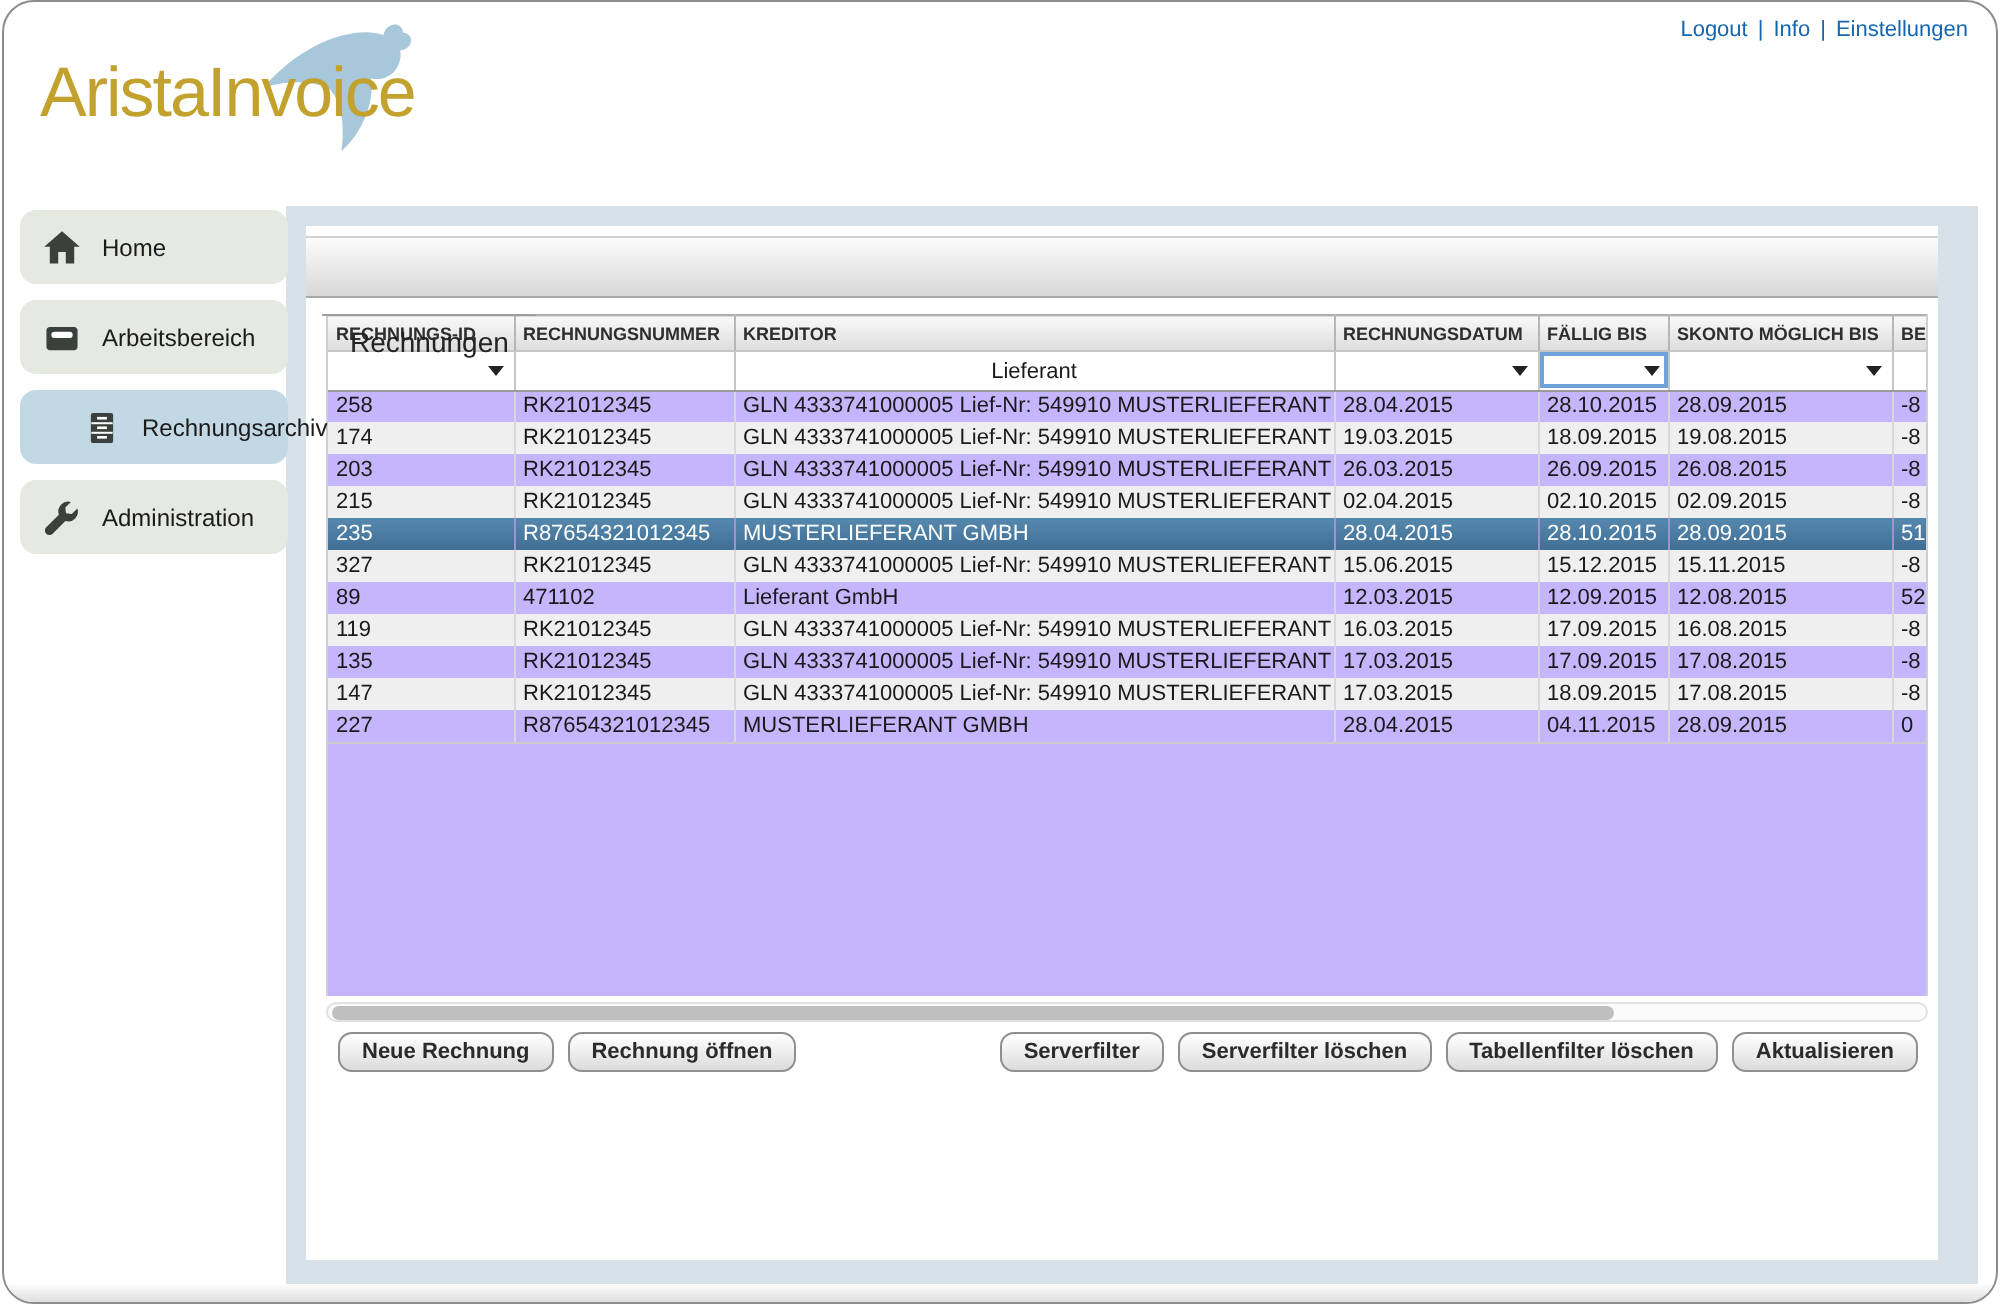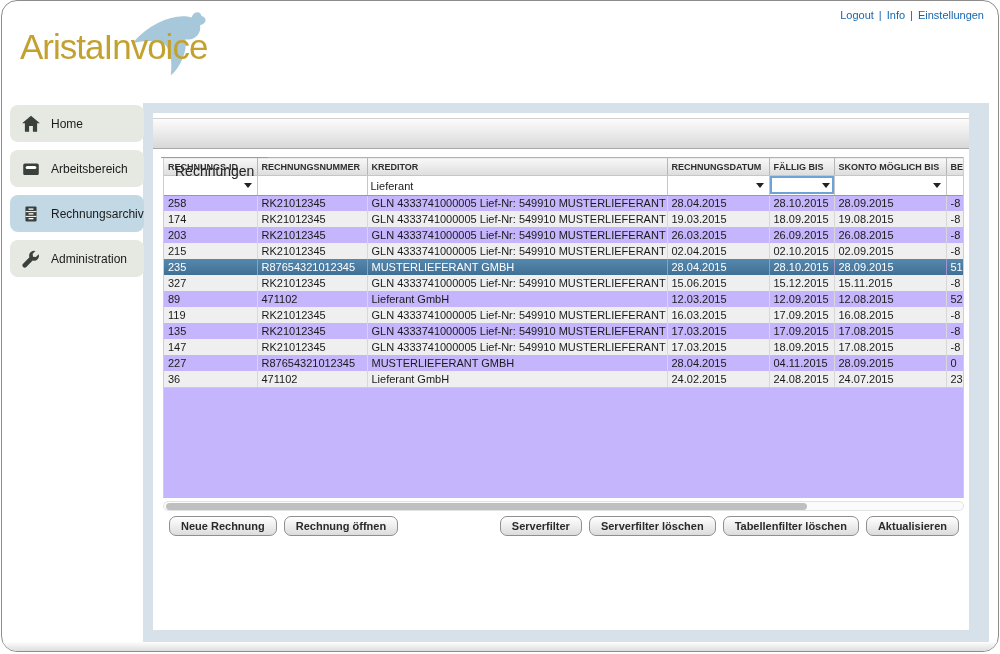--- a/index.html
+++ b/index.html
@@ -13,21 +13,21 @@
   .navsep  { color:#1566b0; margin:0 5px; }
   .logo { position:absolute; left:0; top:0; width:260px; height:95px; z-index:4; }
   .logo-bird { position:absolute; left:118px; top:6px; width:100px; height:70px; }
   .logo-text { position:absolute; left:18px; top:26px; font-size:35px; letter-spacing:-1px;
                color:#c3a12f; z-index:2; }
 
   
   .sidebar { position:absolute; left:8px; top:104px; width:134px; z-index:3; }
   .sb-item { display:flex; align-items:center; height:37px; margin-bottom:8px;
              background:#e6e9e2; border-radius:8px; cursor:pointer; }
-  .sb-item.sb-selected { background:#c2d8e4; }
+  .sb-item.sb-selected { background:#c2d8e4;padding-left:20px; }
   .sb-icon { width:20px; height:20px; margin:0 10px 0 11px; color:#3a403b; flex:0 0 auto; }
   .sb-icon svg { width:20px; height:20px; fill:currentColor; }
   .sb-label { font-size:12px; color:#1b1b1b; white-space:nowrap; }
 
   
   .panel { position:absolute; left:141px; top:102px; width:846px; height:540px;
            background:#d7e1e9; }
   .content { position:absolute; left:10px; top:10px; right:20px; bottom:13px; background:#fff; }
 
   .tabstrip { margin-top:5px; height:31px; position:relative;
@@ -47,21 +47,21 @@
                   padding:0 0 0 4px; white-space:nowrap; overflow:hidden; cursor:pointer; }
   tr.filterrow td { height:18px; background:#fff; border-right:1px solid #c6c6c6;
                     border-bottom:1px solid #9a9a9a; padding:0; overflow:hidden; }
   .fsel { position:relative; height:16px; margin:1px; cursor:pointer; }
   .fsel .arrow { position:absolute; right:4px; top:6px; width:0; height:0;
                  border-left:4px solid transparent; border-right:4px solid transparent;
                  border-top:5px solid #222; }
   .fsel.focused { box-shadow:inset 0 0 0 2px #6ea3d8; margin:0; height:18px; }
   .fsel.focused .arrow { top:7px; }
   .ftext { width:100%; height:17px; border:none; outline:none; font-size:11px;
-           font-family:"Liberation Sans","DejaVu Sans",sans-serif; padding:0 3px; background:transparent; color:#1a1a1a; }
+           font-family:"Liberation Sans","DejaVu Sans",sans-serif; padding:0 3px; background:transparent; color:#1a1a1a;text-align:center; }
   tbody td { height:16px; font-size:11px; color:#1a1a1a; padding:0 0 0 4px;
              border-right:1px solid #d8d8d8; white-space:nowrap; overflow:hidden; }
   tbody tr { cursor:default; }
   tbody tr:nth-child(even) td { background:#efefef; }
   tbody tr:last-child td { border-bottom:1px solid #cccccc; }
   tbody tr.row-selected td { background:linear-gradient(180deg,#5688ae,#406f95); color:#fff;
                              border-right-color:rgba(0,0,0,.18); }
 
   .hscroll { margin:3px 0 0 10px; width:801px; height:10px; background:#fbfbfb;
              border:1px solid #e2e2e2; border-radius:5px; }
@@ -271,29 +271,20 @@
               </tr>
               <tr class="">
                 <td>227</td>
                 <td>R87654321012345</td>
                 <td>MUSTERLIEFERANT GMBH</td>
                 <td>28.04.2015</td>
                 <td>04.11.2015</td>
                 <td>28.09.2015</td>
                 <td>0</td>
               </tr>
-              <tr class="">
-                <td>36</td>
-                <td>471102</td>
-                <td>Lieferant GmbH</td>
-                <td>24.02.2015</td>
-                <td>24.08.2015</td>
-                <td>24.07.2015</td>
-                <td>23</td>
-              </tr>
             </tbody>
         </table>
       </div>
 
       <div class="hscroll">
         <div class="hthumb"></div>
       </div>
 
       <div class="btnrow">
         <div class="btngroup">

